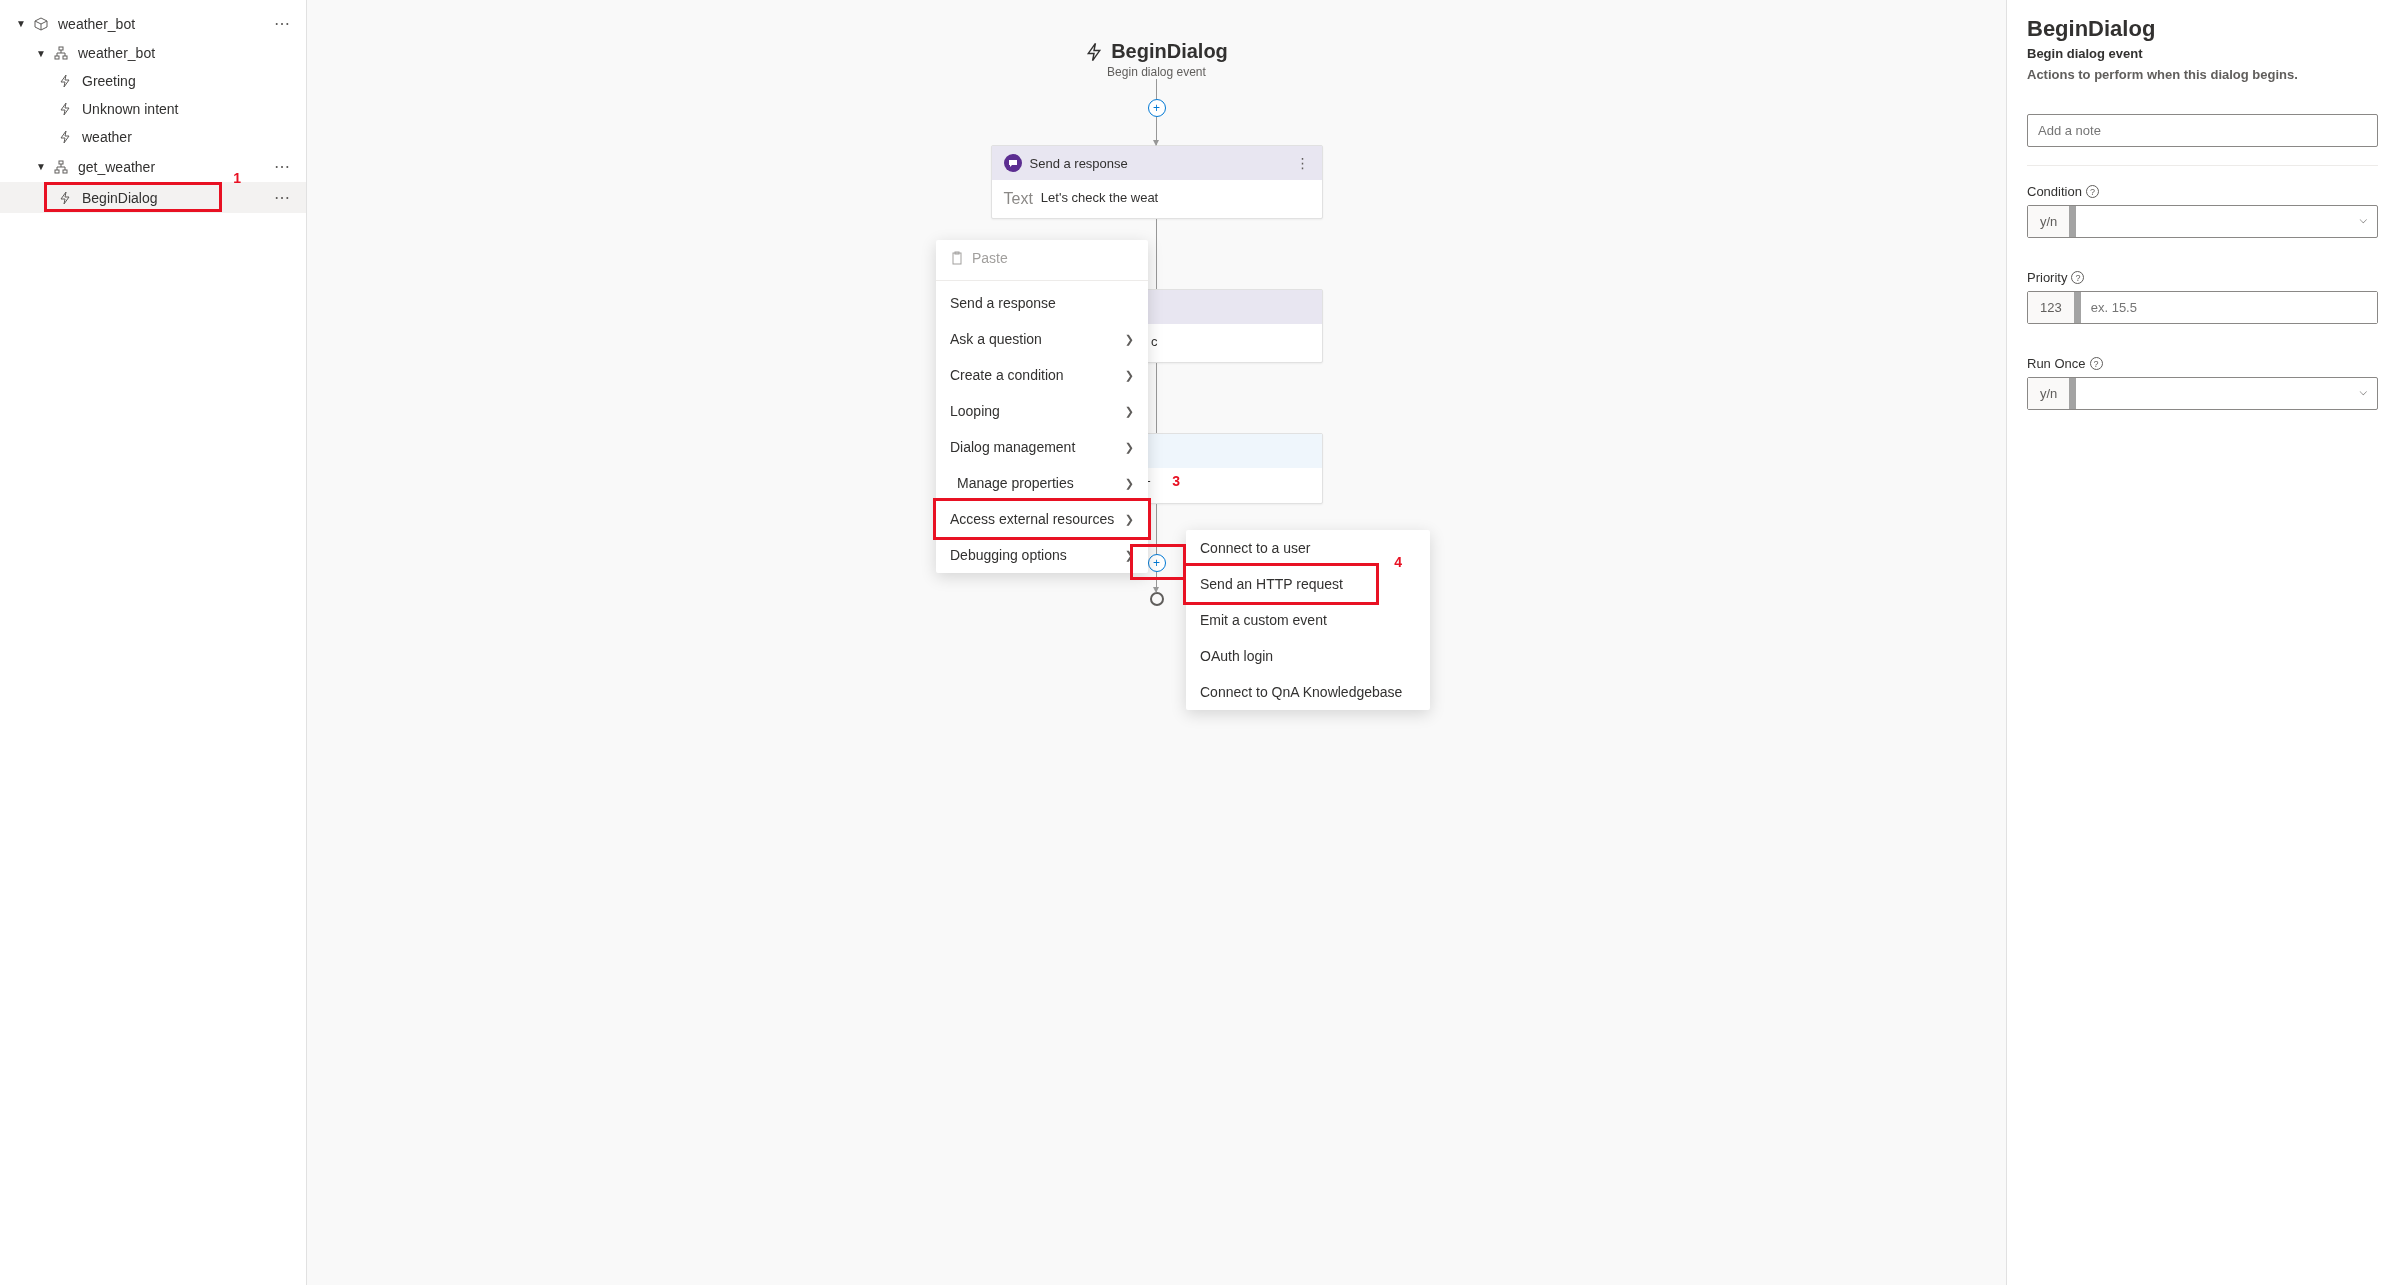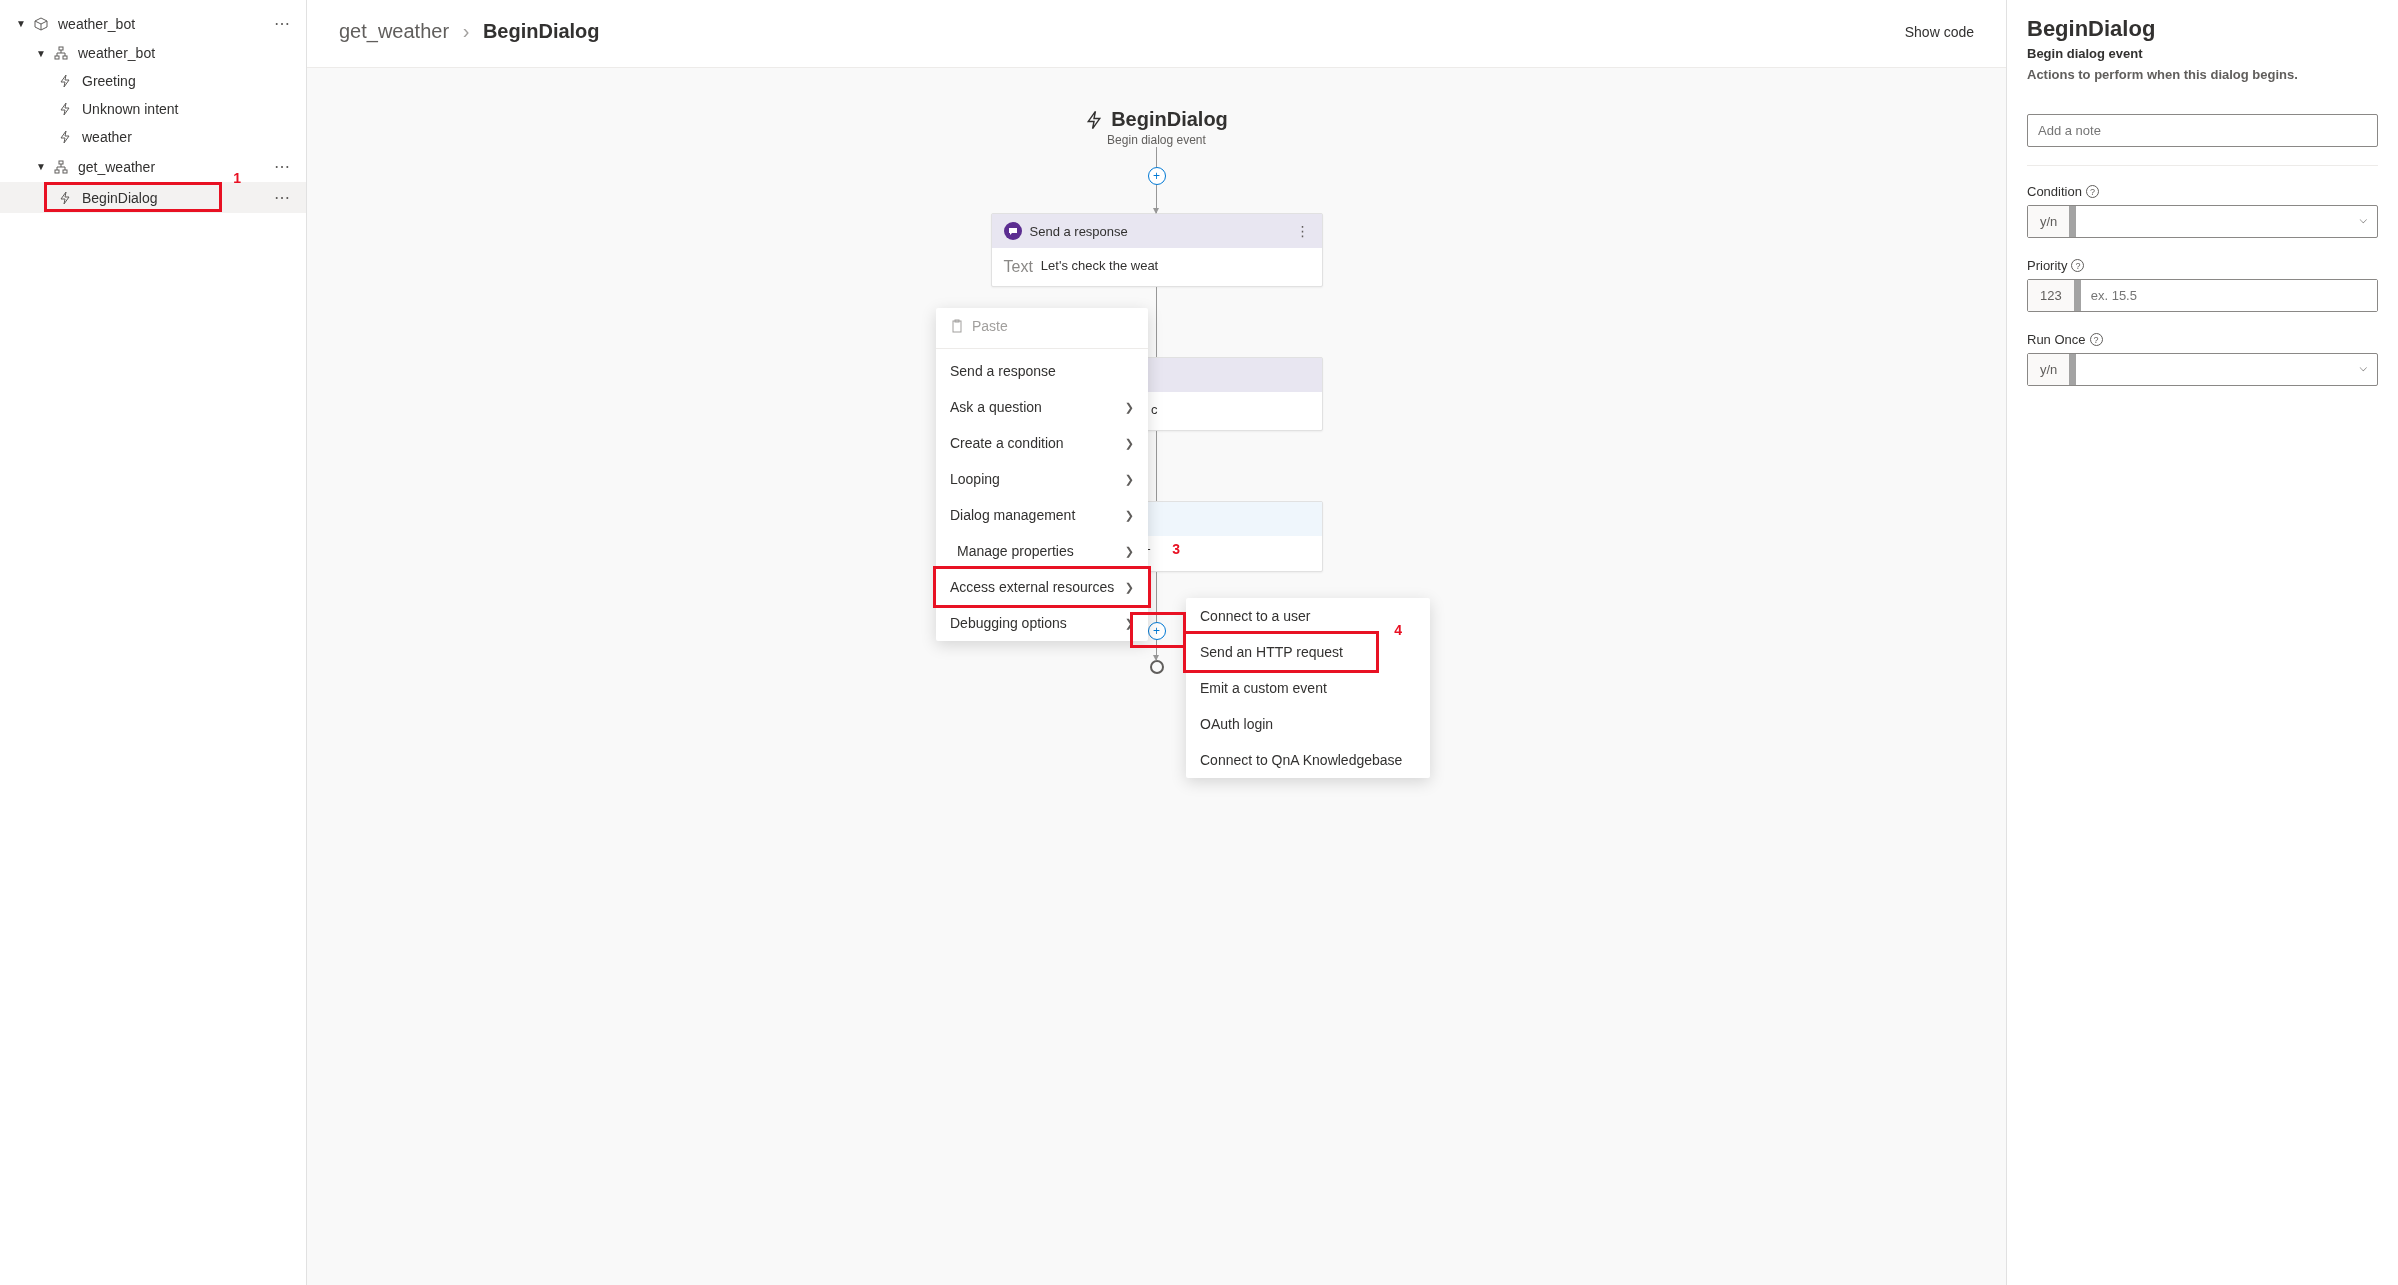--- a/index.html
+++ b/index.html
@@ -59,21 +59,21 @@
     .props-sub { font-size: 13px; font-weight: 600; margin-bottom: 6px; }
     .props-desc { font-size: 13px; color: #605e5c; margin-bottom: 32px; font-weight: bold; }
     .input { width: 100%; padding: 8px 10px; border: 1px solid #8a8886; border-radius: 2px; font-size: 13px; }
     .hr { border: none; border-top: 1px solid #edebe9; margin: 18px 0; }
     .field-label { font-size: 13px; margin-bottom: 6px; display: flex; align-items: center; gap: 4px; }
     .help-icon { width: 13px; height: 13px; border: 1px solid #605e5c; border-radius: 50%; display: inline-flex; align-items: center; justify-content: center; font-size: 9px; color: #605e5c; }
     .input-group { display: flex; border: 1px solid #8a8886; border-radius: 2px; }
     .input-addon { padding: 8px 12px; border-right: 7px solid #a3a3a3; font-size: 13px; color: #605e5c; background: #faf9f8; }
     .input-field { flex: 1; padding: 8px 10px; border: none; font-size: 13px; outline: none; }
     .dropdown-arrow { padding: 8px 10px; color: #605e5c; font-size: 10px; }
-    .field { margin-bottom: 20px; }
+    .field { margin-bottom: 32px; }
     
     .red-box { border: 3px solid #e81123; position: absolute; pointer-events: none; z-index: 200; }
     
     svg { display: block; }
   </style>
 </head>
 <body>
 
 <div class="app">
 
@@ -144,28 +144,20 @@
           </svg>
       </span>
       <span class="tree-label">BeginDialog</span>
       <span class="tree-more">⋯</span>
       <div class="red-box-1"></div>
       <span class="annotation" style="right:65px; top:-12px;">1</span>
     </div>
   </div>
 
   <div class="canvas-area">
-    <div class="canvas-header">
-      <div class="breadcrumb">
-        <span>get_weather</span>
-        <span style="margin:0 8px; color:#a19f9d;">›</span>
-        <span class="current">BeginDialog</span>
-      </div>
-      <div class="show-code">Show code</div>
-    </div>
 
     <div class="canvas">
       <div class="flow">
         <div style="text-align:center;">
           <div class="node-title">
             <svg width="18" height="20" viewBox="0 0 12 14">
                 <path d="M7 1 L2 8 L6 8 L5 13 L10 6 L6 6 Z" fill="none" stroke="#323130" stroke-width="1"></path>
               </svg>
             <span>BeginDialog</span>
           </div>

